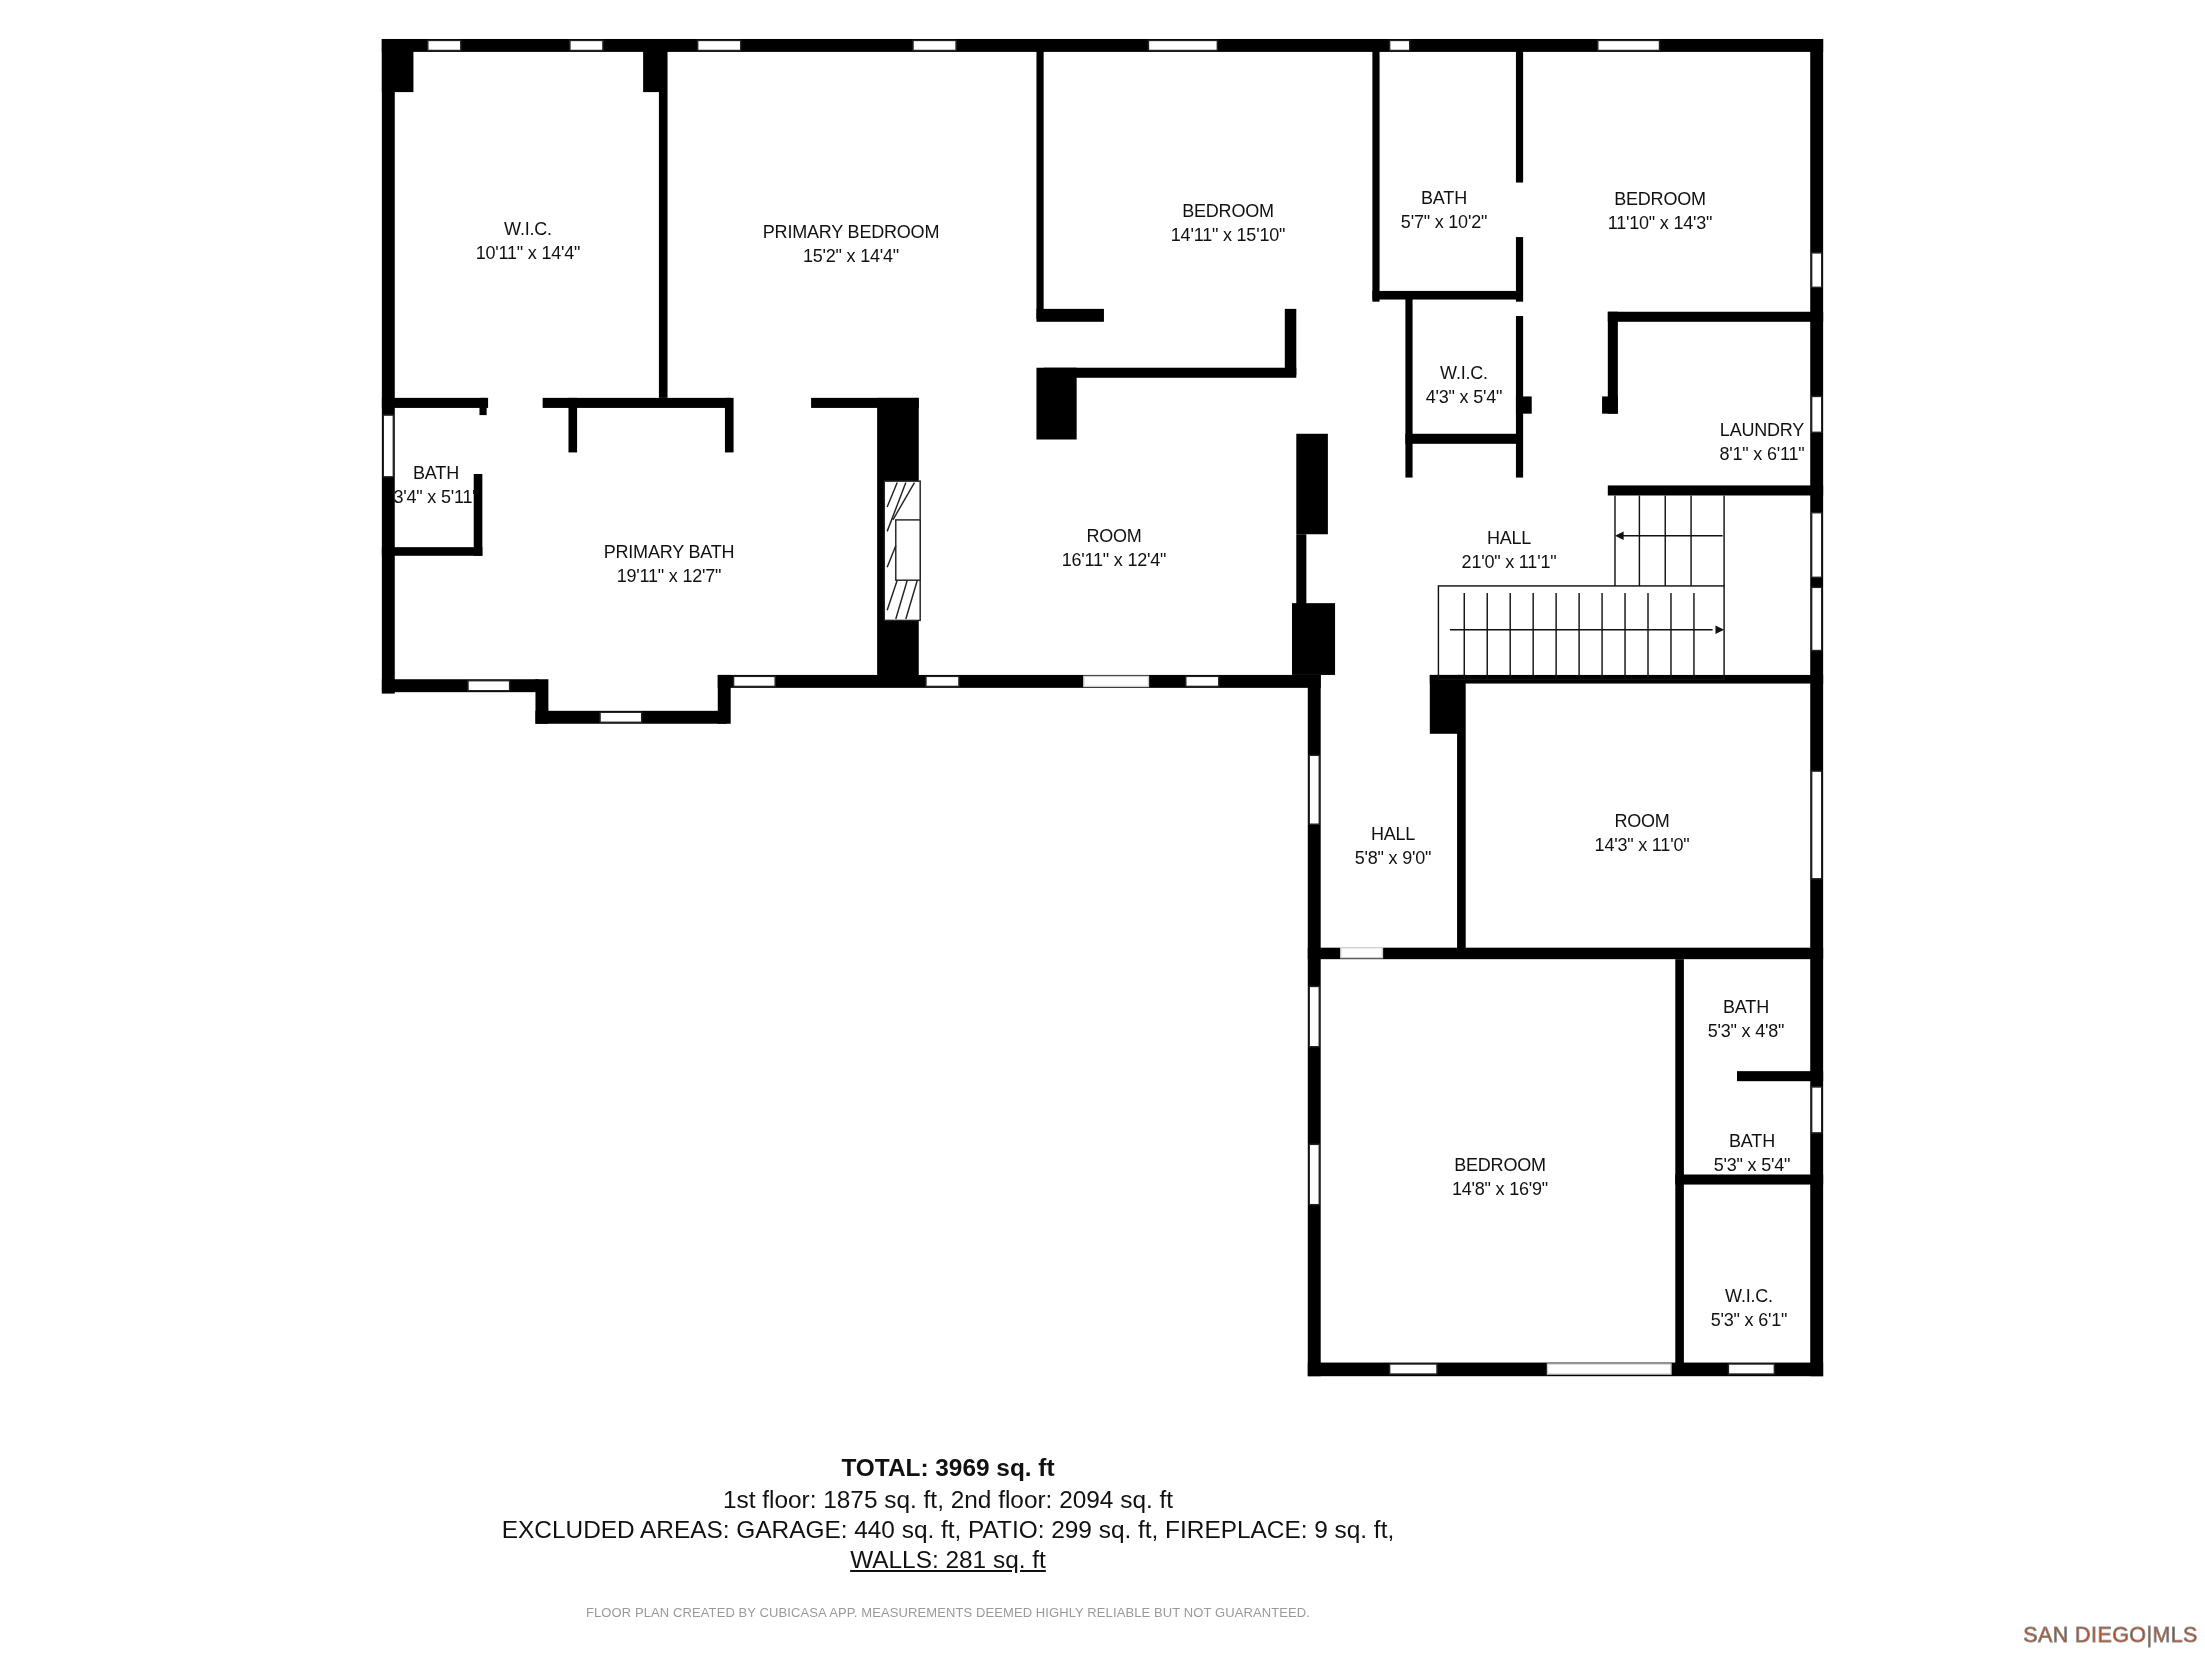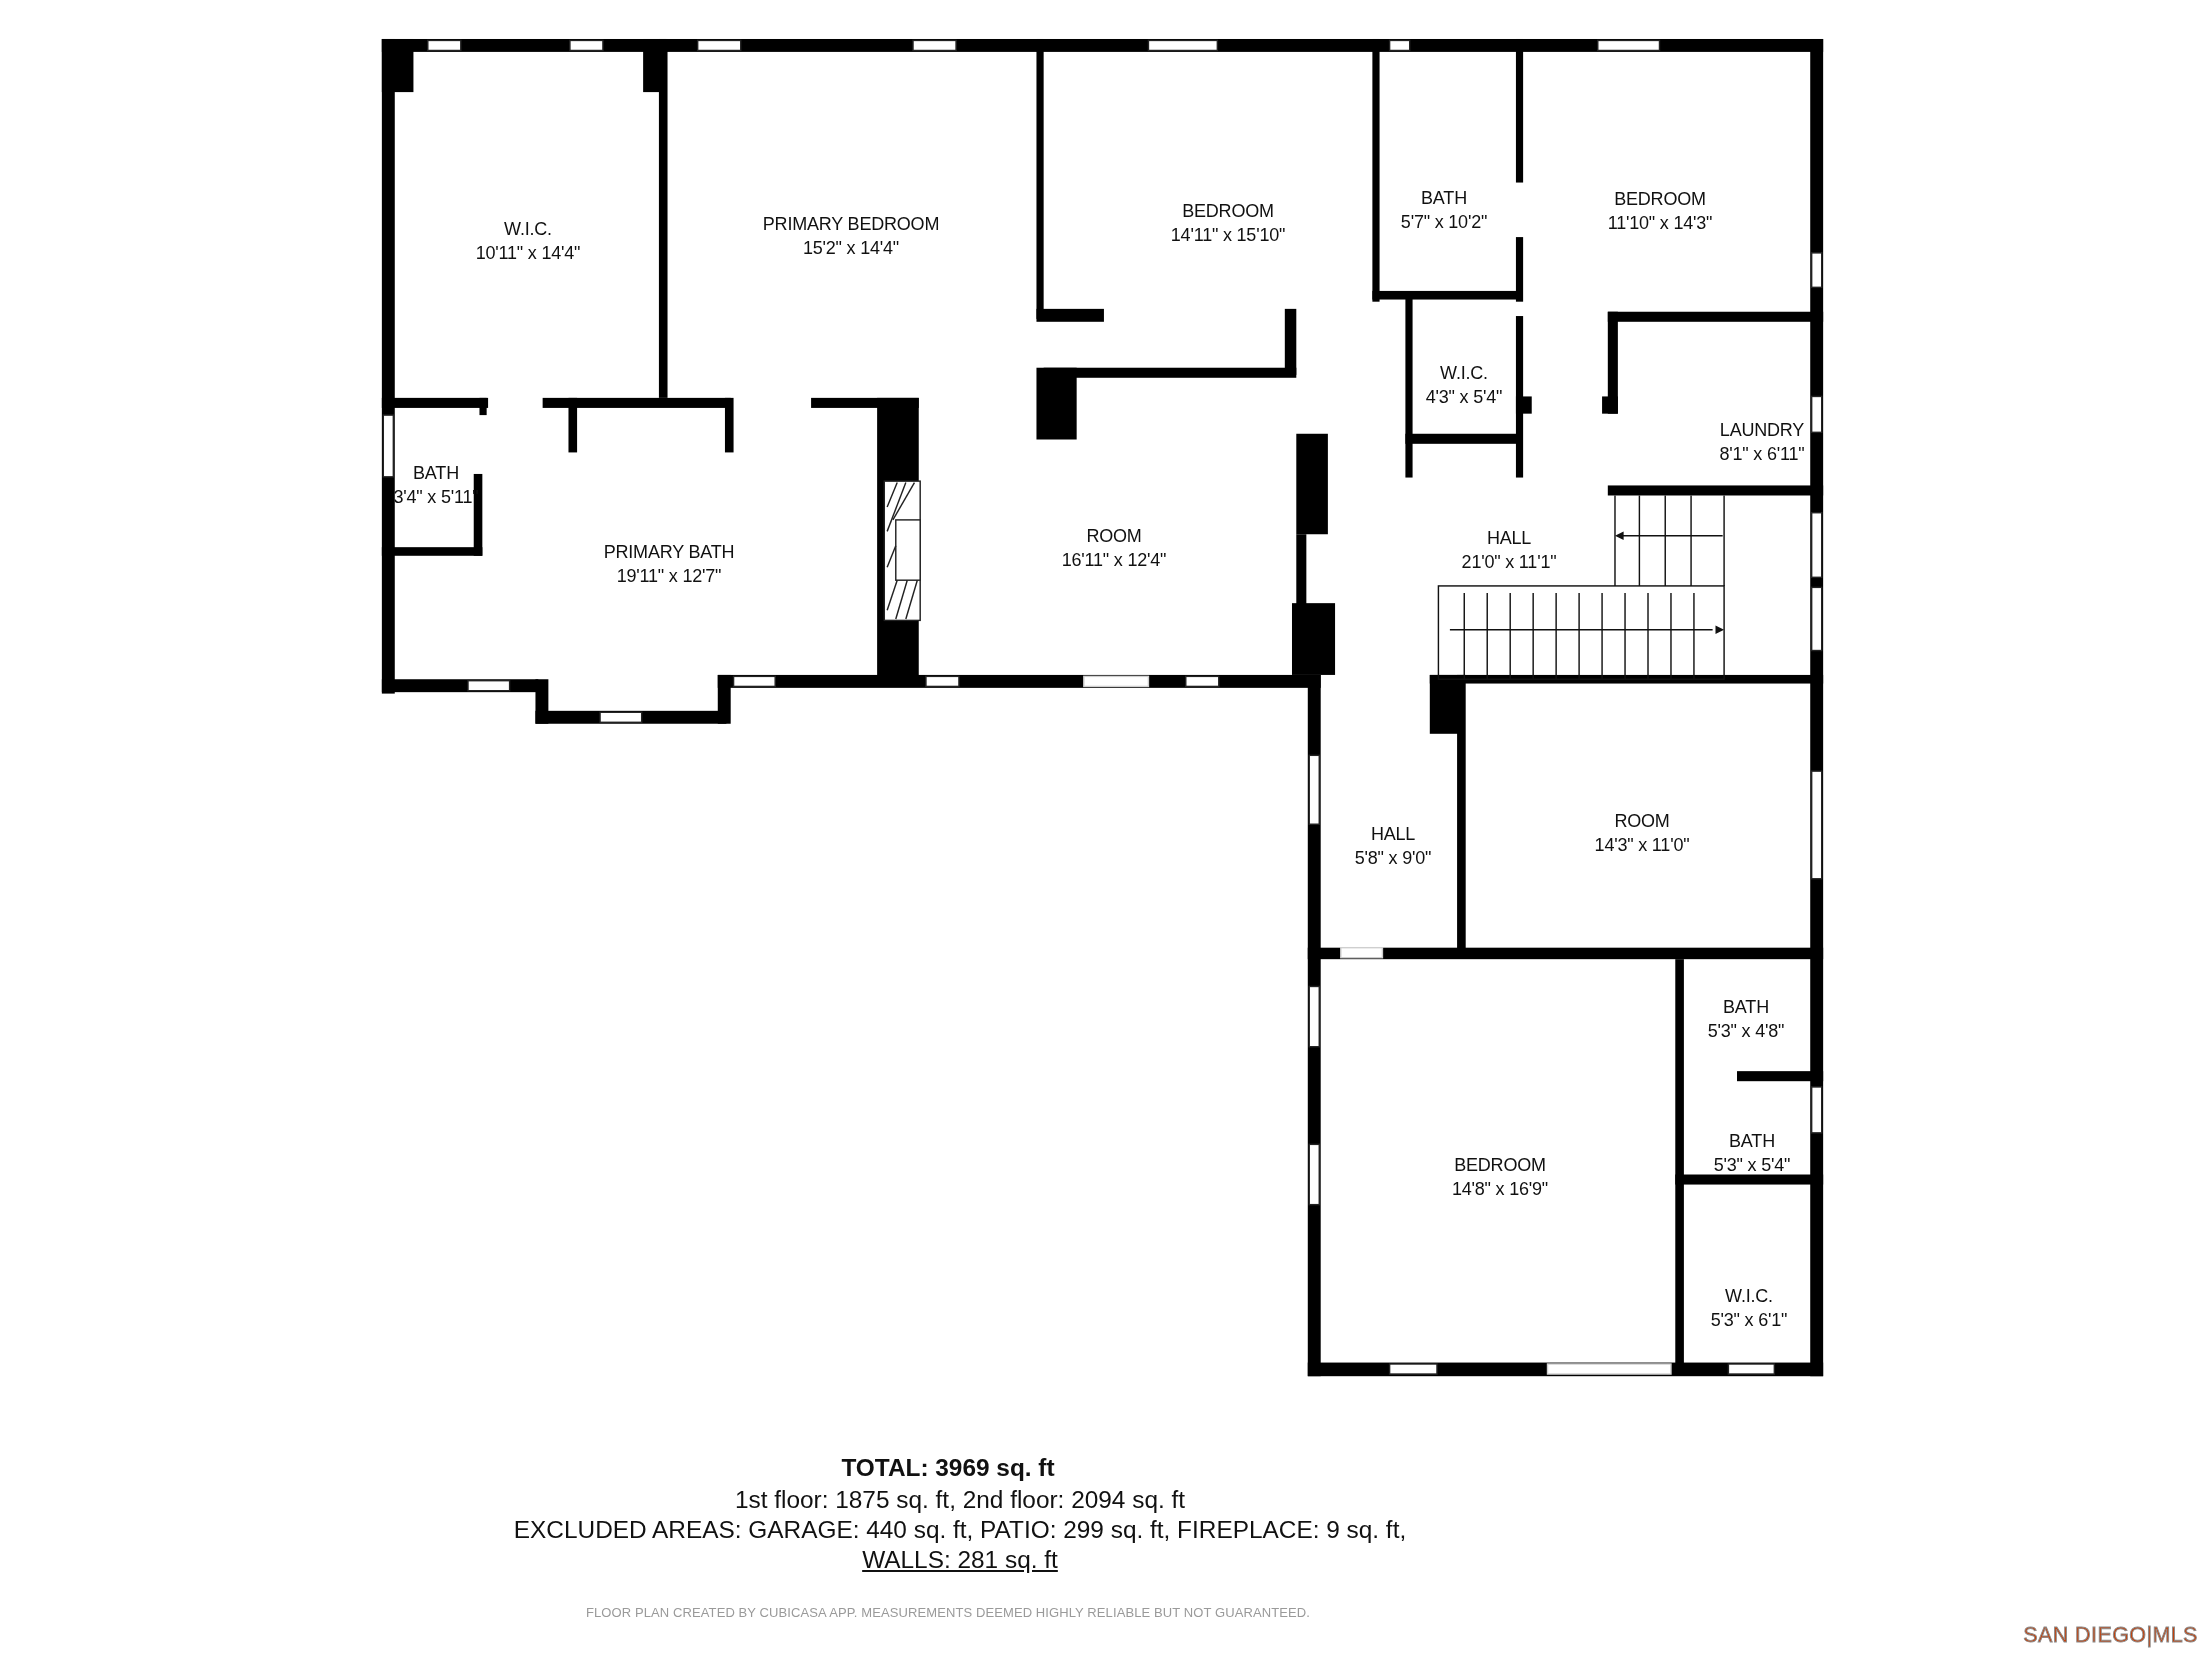--- a/index.html
+++ b/index.html
@@ -8,21 +8,21 @@
   #plan { position: absolute; left: 0; top: 0; width: 2205px; height: 1436px; }
   .wall { fill: #000; }
   .win { fill: #fff; stroke: #222; stroke-width: 2; }
   .door { fill: #fff; stroke: #cfcfcf; stroke-width: 2; }
   .stair { fill: none; stroke: #111; stroke-width: 2; }
   .room-label { position: absolute; transform: translate(-50%, -50%); text-align: center;
                 font-size: 18px; line-height: 24.4px; white-space: nowrap; letter-spacing: -0.2px; }
   .room-label .name, .room-label .dims { display: block; }
   .summary { position: absolute; left: 0; width: 1896px; text-align: center; }
   .total { top: 1454px; font-size: 24.4px; font-weight: bold; }
-  .line { font-size: 24.4px; padding-left: 12px; }
+  .line { font-size: 24.4px; }
   .l1 { top: 1486px; } .l2 { top: 1516px; } .l3 { top: 1546px; text-decoration: underline; }
   .disclaimer { top: 1605px; font-size: 13px; color: #9a9a9a; letter-spacing: 0.1px; }
   .brand { position: absolute; right: 7.2px; bottom: 5.7px; font-size: 21.5px; color: #c2410c;
            -webkit-text-stroke: 0.9px #8c8c8c; letter-spacing: 0.4px; }
 </style>
 </head>
 <body>
 
 <svg id="plan" viewBox="0 0 3072 2000" xmlns="http://www.w3.org/2000/svg">
 
@@ -159,21 +159,21 @@
 
   <rect class="door" x="1510" y="942" width="90" height="14"></rect>
   <rect class="door" x="2156" y="1900" width="172" height="14"></rect>
   <rect class="door" x="1868" y="1320" width="58" height="14"></rect>
 </svg>
 
 <div class="room-label" style="left:528px;top:241px;">
   <span class="name">W.I.C.</span>
   <span class="dims">10'11" x 14'4"</span>
 </div>
-<div class="room-label" style="left:851px;top:236px;">
+<div class="room-label" style="left:851px;top:244px;">
   <span class="name">PRIMARY BEDROOM</span>
   <span class="dims">15'2" x 14'4"</span>
 </div>
 <div class="room-label" style="left:1228px;top:223px;">
   <span class="name">BEDROOM</span>
   <span class="dims">14'11" x 15'10"</span>
 </div>
 <div class="room-label" style="left:1444px;top:210px;">
   <span class="name">BATH</span>
   <span class="dims">5'7" x 10'2"</span>

